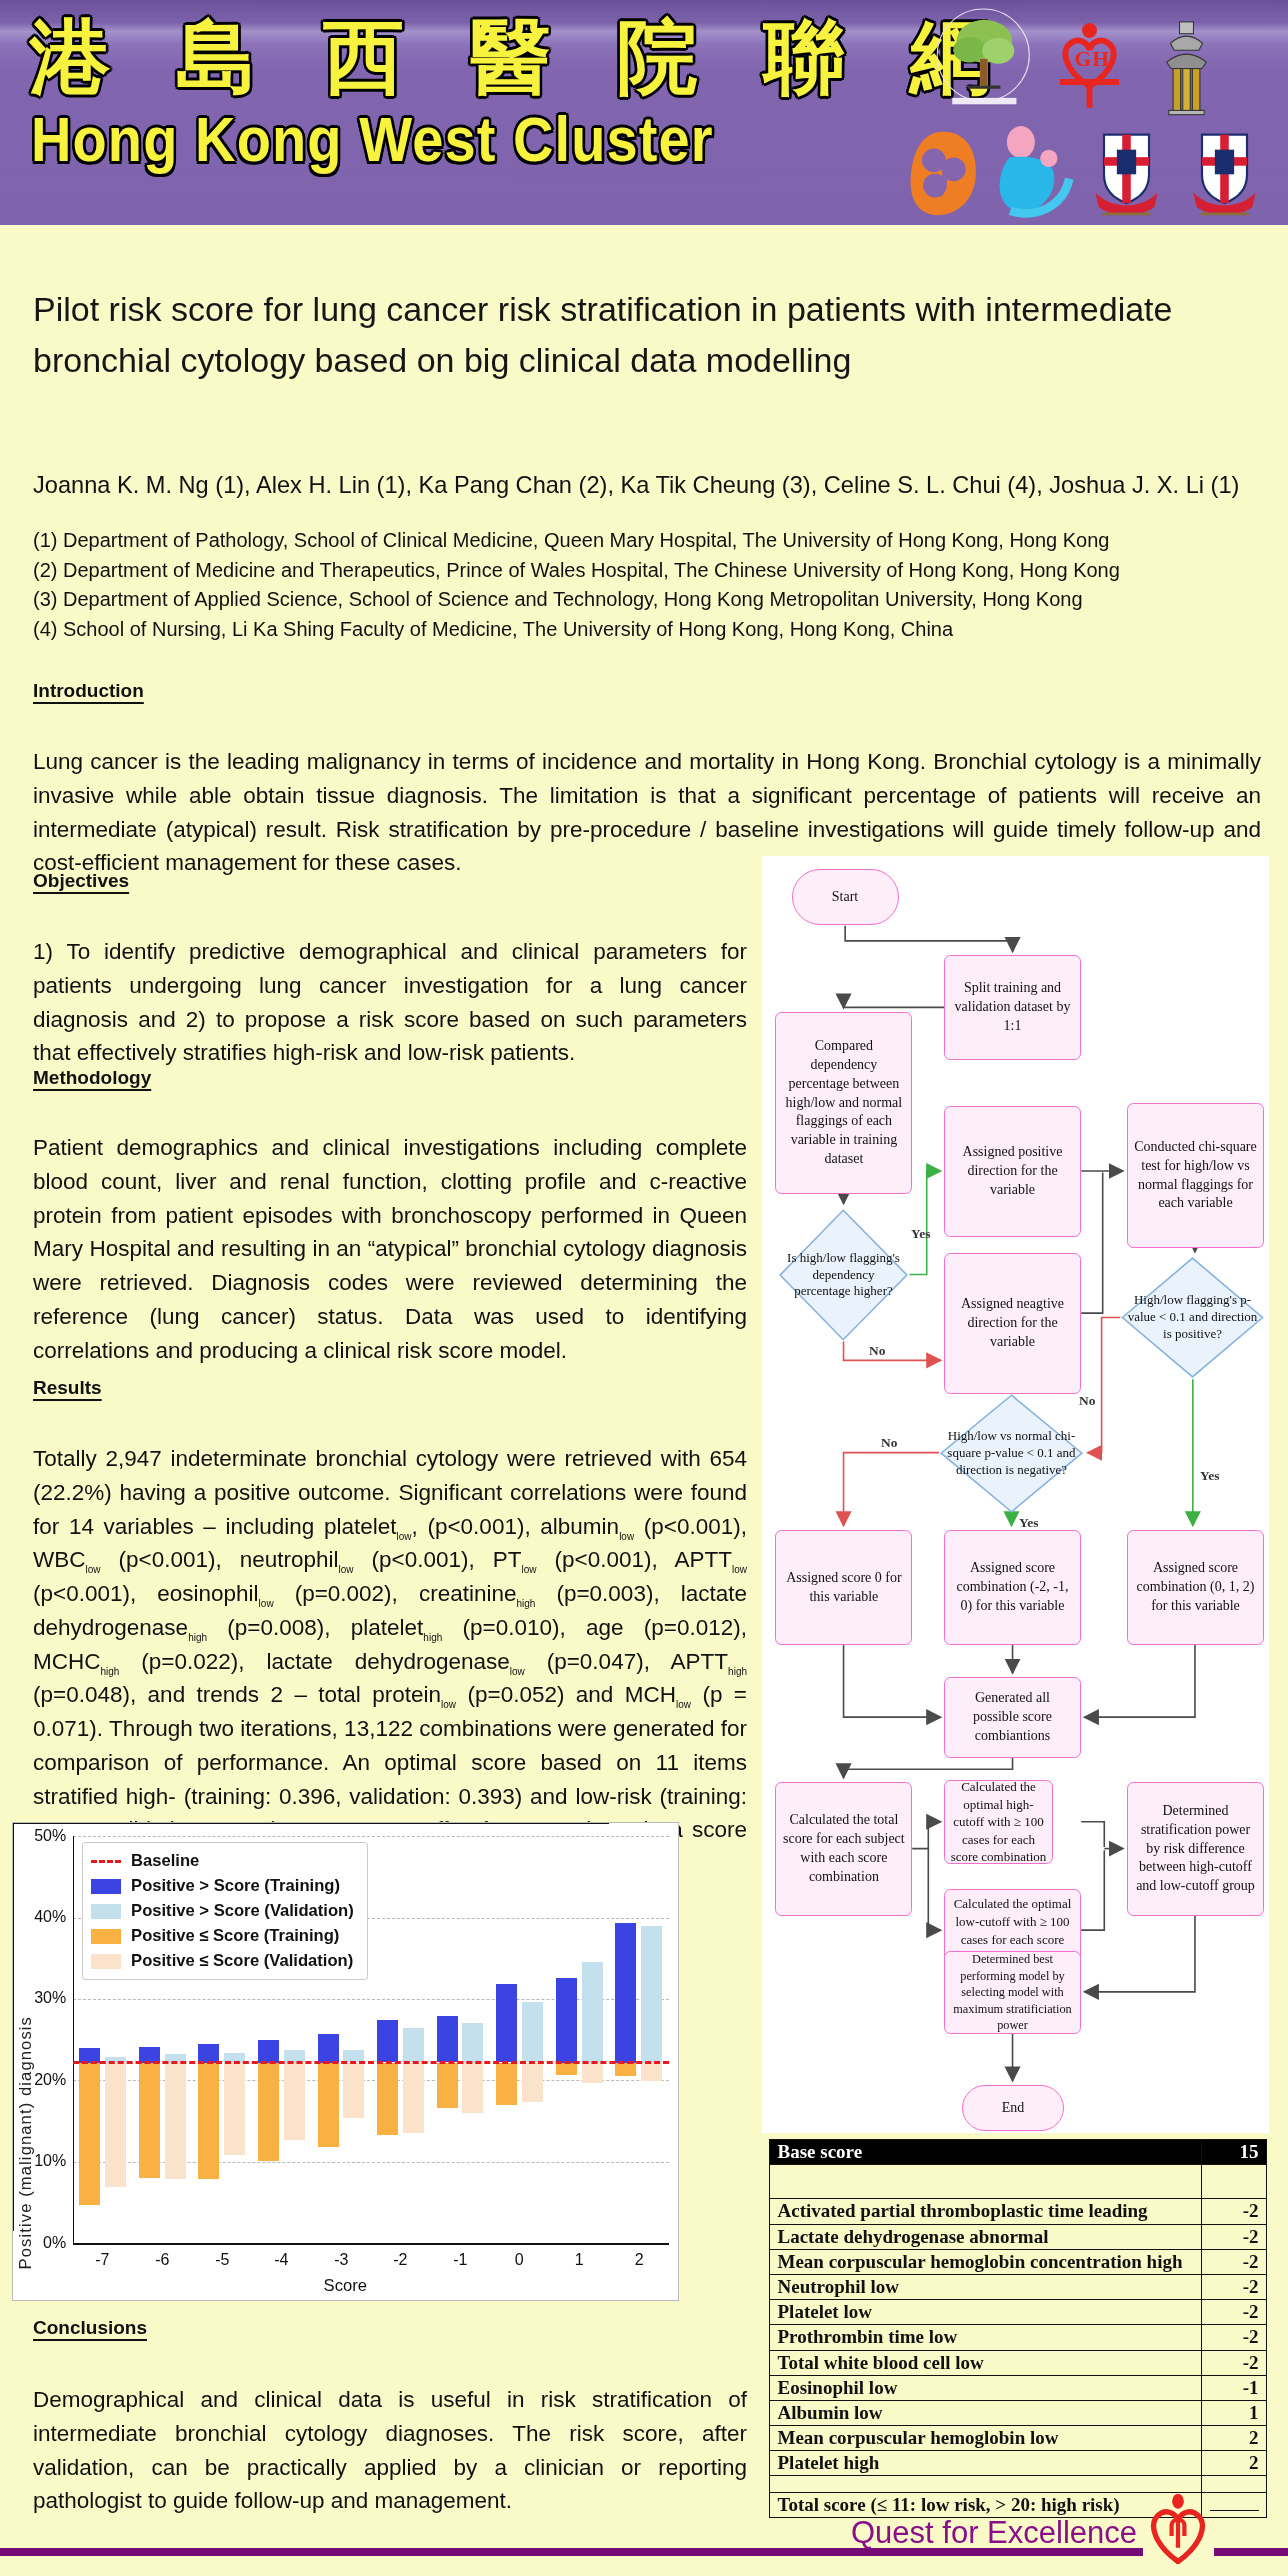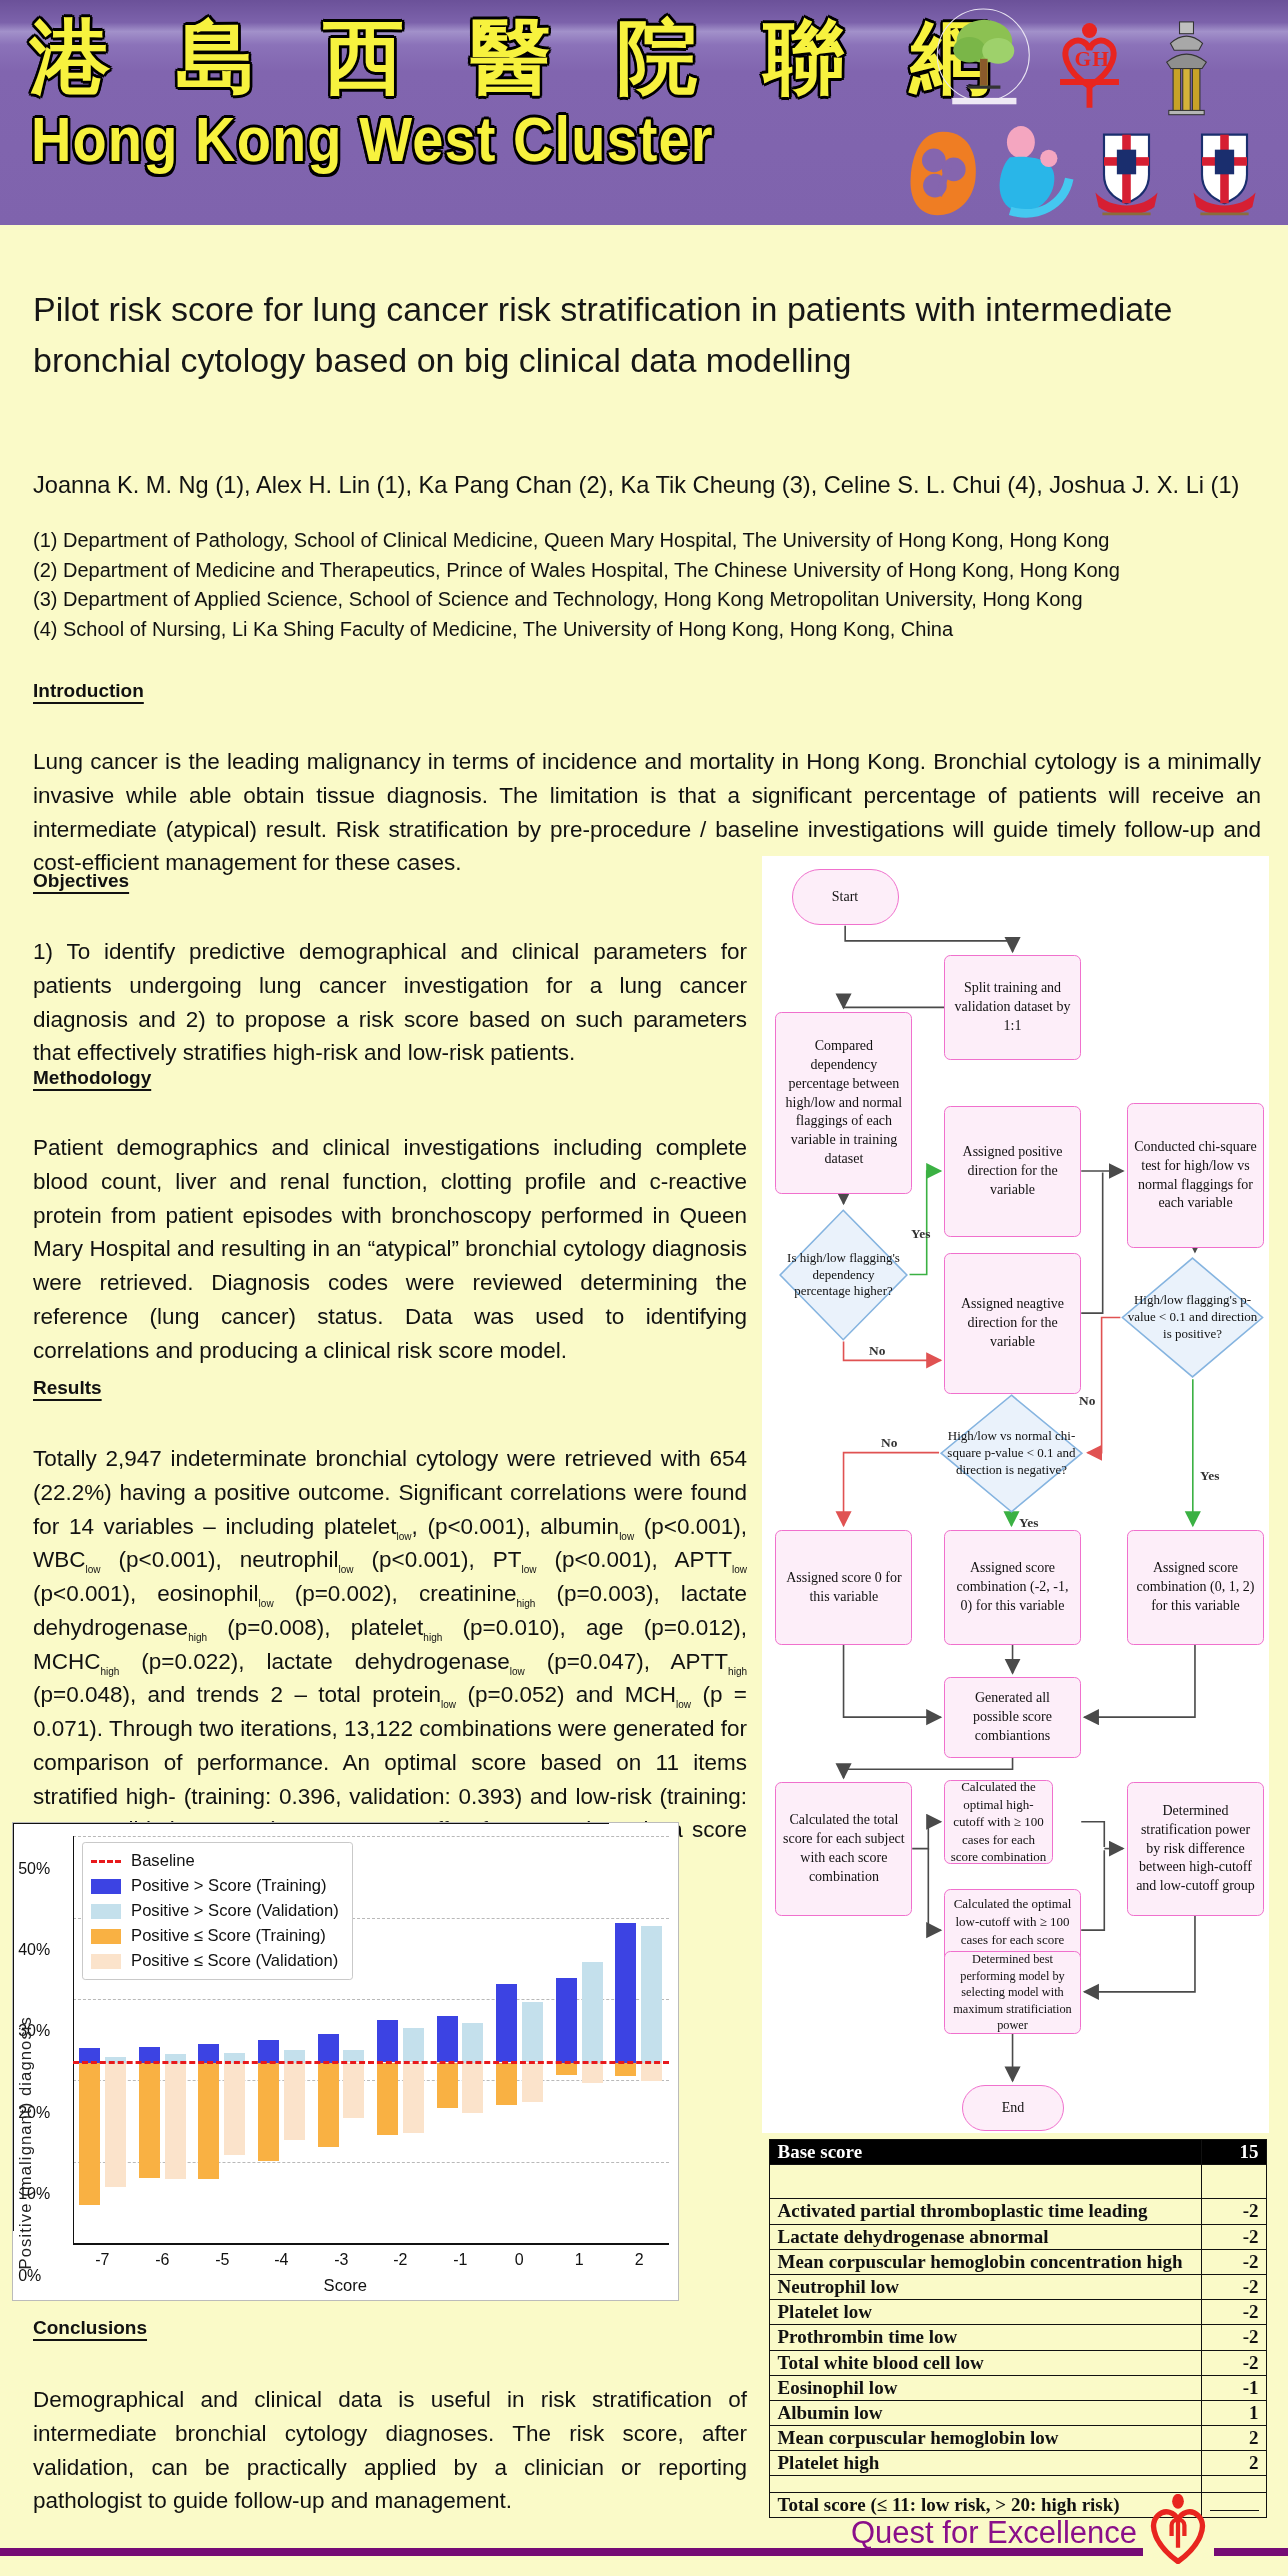--- a/index.html
+++ b/index.html
@@ -18,27 +18,27 @@
   .authors{position:absolute;left:33px;top:472px;width:1229px;font-size:23.6px;}
   .affils{position:absolute;left:33px;top:526px;width:1229px;font-size:20px;line-height:1.48;}
   .sec-h{font-size:19px;font-weight:bold;text-decoration:underline;text-decoration-thickness:2.1px;text-underline-offset:5.4px;}
   .sec-b{font-size:22.5px;line-height:1.5;text-align:justify;margin-top:28px;}
   .sec-b sub{font-size:10px;}
   .abs{position:absolute;}
   
   #chartPanel{position:absolute;left:11.8px;top:1822px;width:665px;height:477px;background:#fff;border:0.5px solid #bbb;}
   .gridline{position:absolute;border-top:1.6px dashed #b9b9b9;}
   .axisline{position:absolute;background:#111;}
-  .ytick{position:absolute;font-size:16px;text-align:left;width:48px;margin-top:33px;}
+  .ytick{position:absolute;font-size:16px;text-align:right;width:48px;}
   .xtick{position:absolute;font-size:16px;text-align:center;width:59px;}
   .bar{position:absolute;}
   .baseline{position:absolute;border-top:3.8px dashed #e8191c;z-index:5;}
   .ylab{position:absolute;left:3.2px;top:193px;font-size:16.6px;letter-spacing:1.1px;writing-mode:vertical-rl;transform:rotate(180deg);color:#222;}
   .xlab{position:absolute;font-size:16.6px;width:100%;text-align:center;bottom:4.3px;}
-  #legend{position:absolute;left:69px;top:19.3px;background:#fff;border:1.1px solid #c9c9c9;border-radius:3.2px;padding:5.4px 13px 5.4px 8.6px;z-index:6;}
+  #legend{position:absolute;left:69px;top:19.3px;background:#fff;border:1.1px solid #c9c9c9;border-radius:3.2px;padding:5.4px 13px 5.4px 8.6px;z-index:6;font-weight:bold;}
   .lrow{display:flex;align-items:center;height:25px;}
   .lswatch{width:30px;height:15px;margin-right:9.7px;flex:0 0 auto;}
   .lline{width:30px;height:0;border-top:3.8px dashed #e8191c;margin-right:9.7px;flex:0 0 auto;}
   .ltext{font-size:16.6px;white-space:nowrap;}
   
   #flow{position:absolute;left:762px;top:856px;width:507px;height:1277px;background:#fff;font-family:"Liberation Serif",serif;}
   .fnode{position:absolute;background:#fdeef9;border:1.6px solid #f070cd;border-radius:6.4px;display:flex;align-items:center;justify-content:center;text-align:center;font-size:14px;line-height:1.35;padding:3.2px 5.4px;box-sizing:border-box;z-index:3;}
   .fpill{border-radius:29.5px;}
   .fdiamond{position:absolute;display:flex;align-items:center;justify-content:center;text-align:center;font-size:13px;line-height:1.3;z-index:3;}
   .fdiamond svg{position:absolute;left:0;top:0;}

